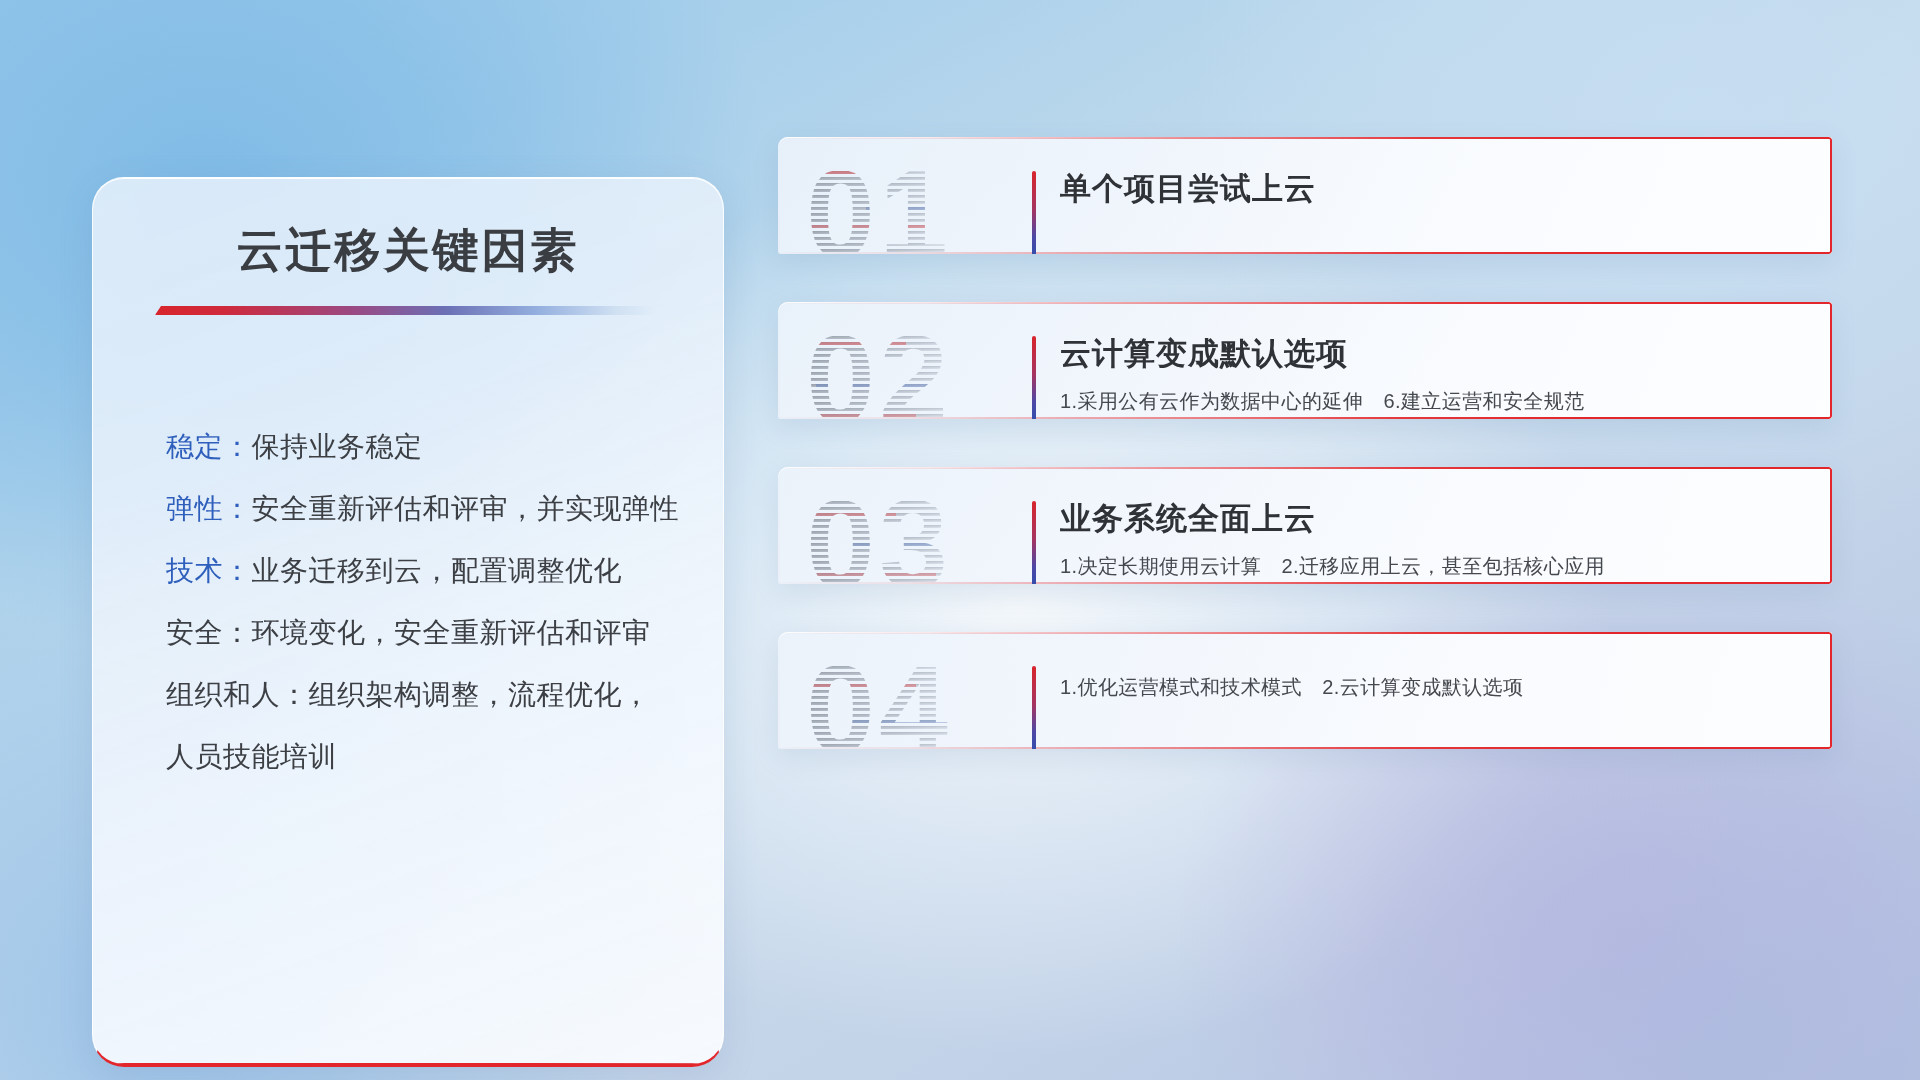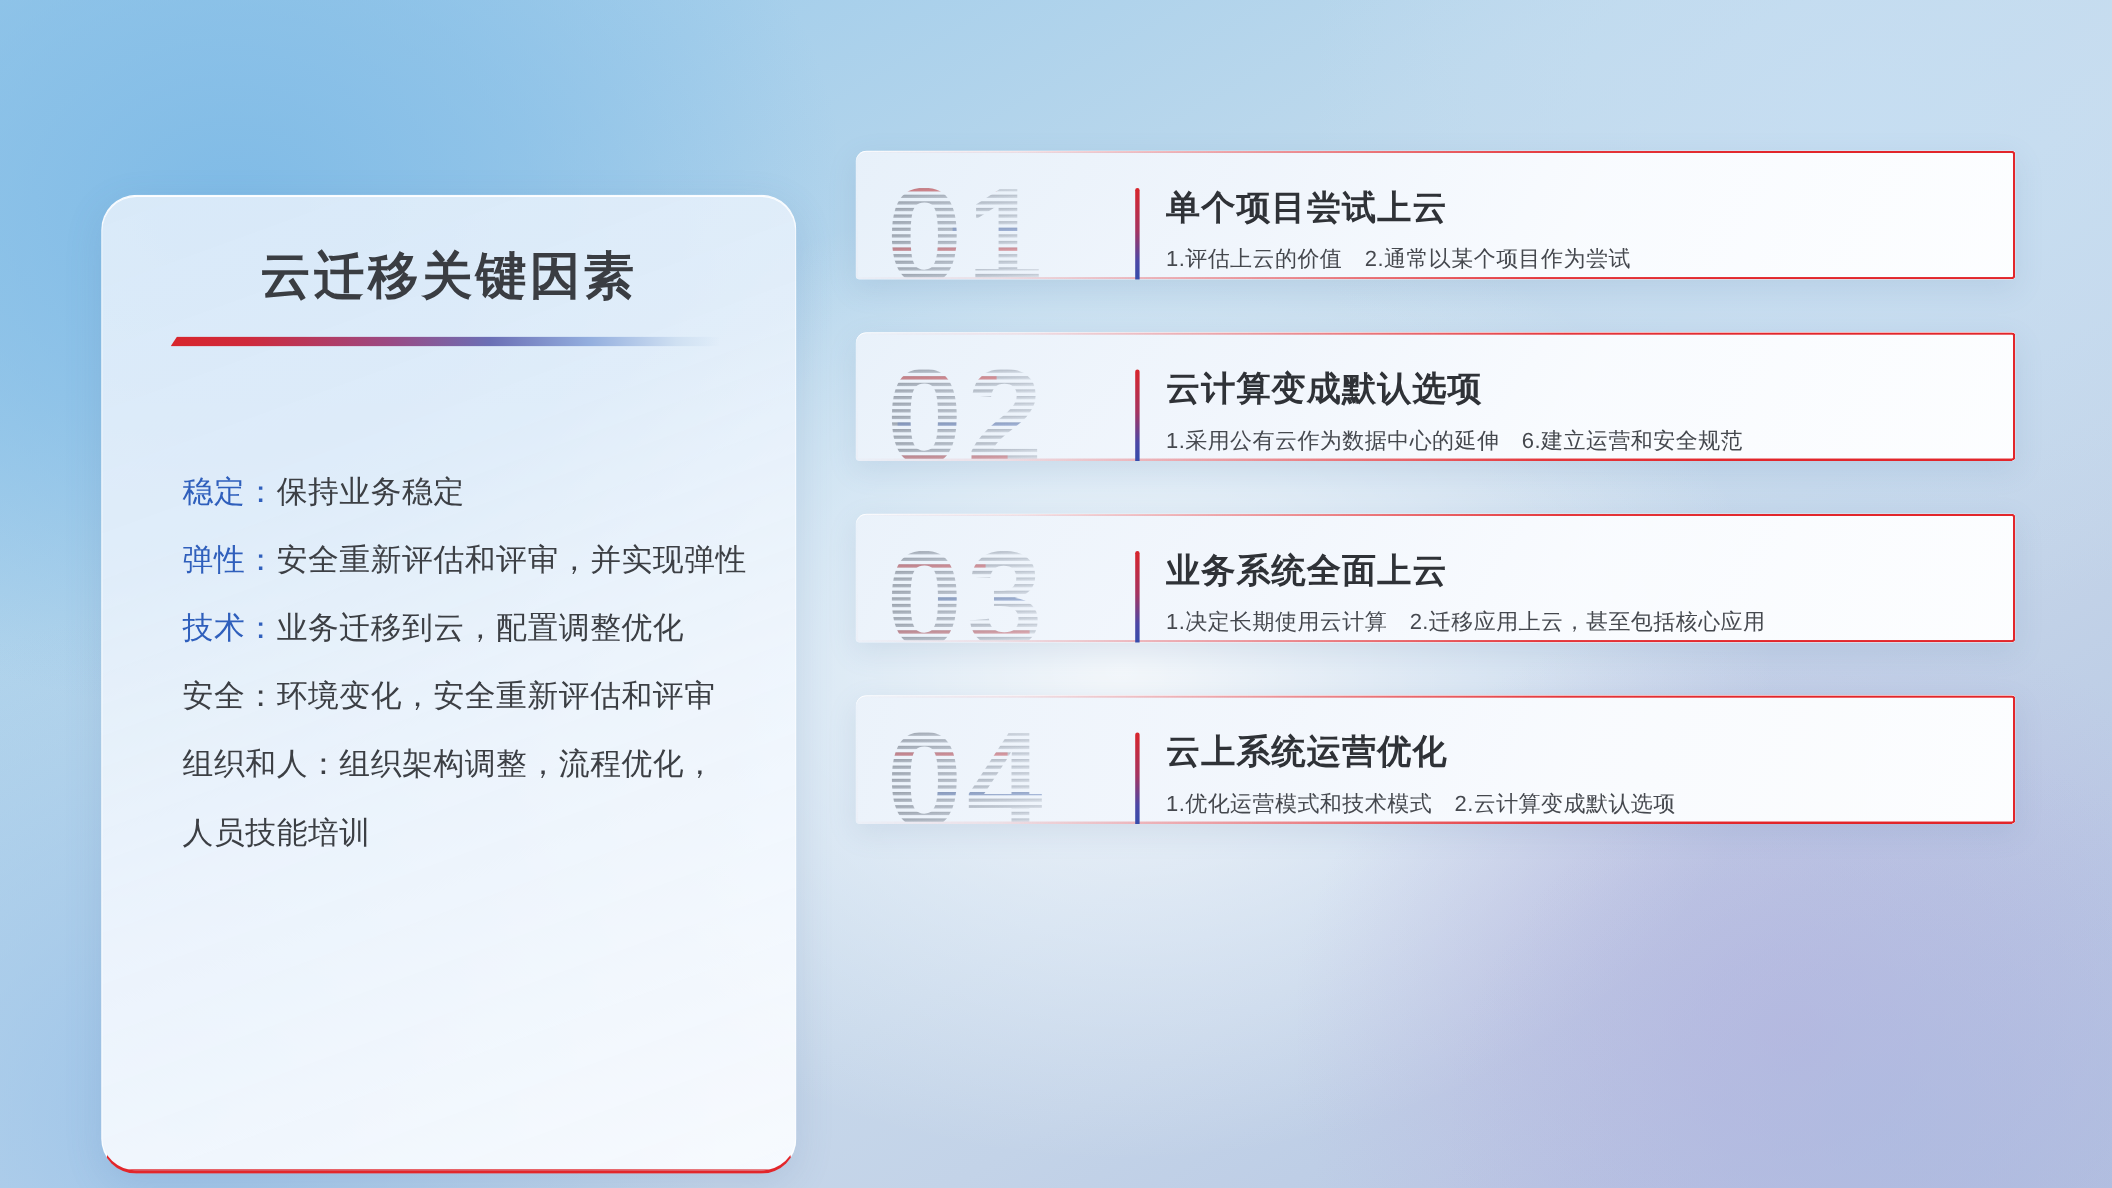--- a/index.html
+++ b/index.html
@@ -285,21 +285,20 @@
             <rect x="-20" y="18" width="120" height="3" fill="#e2555a" opacity="0.55"></rect>
             <rect x="-20" y="72" width="140" height="3" fill="#e2555a" opacity="0.45"></rect>
             <rect x="60" y="54" width="110" height="3" fill="#5878c0" opacity="0.40"></rect>
             <rect x="80" y="108" width="120" height="3" fill="#e2555a" opacity="0.35"></rect>
           </g>
         </svg>
       </div>
       <div class="card-bar"></div>
       <div class="card-text">
         <div class="card-title">单个项目尝试上云</div>
-        <div class="card-sub">1.评估上云的价值　2.通常以某个项目作为尝试</div>
       </div>
     </article>
 
     <article class="card">
       <div class="card-stroke"></div>
       <div class="card-number">
         <svg viewBox="0 0 210 128" preserveAspectRatio="none">
           <defs>
             <clipPath id="clip02">
               <text x="0" y="104" font-family="Liberation Sans, sans-serif" font-size="124" font-weight="bold" letter-spacing="4">02</text>
@@ -434,19 +433,18 @@
                 <rect x="-20" y="114" width="260" height="3"></rect>
             </g>
             <rect x="-20" y="36" width="130" height="3" fill="#e2555a" opacity="0.45"></rect>
             <rect x="30" y="72" width="130" height="3" fill="#5878c0" opacity="0.38"></rect>
             <rect x="-20" y="102" width="140" height="3" fill="#e2555a" opacity="0.35"></rect>
           </g>
         </svg>
       </div>
       <div class="card-bar"></div>
       <div class="card-text">
-        <div class="card-title">云上系统运营优化</div>
         <div class="card-sub">1.优化运营模式和技术模式　2.云计算变成默认选项</div>
       </div>
     </article>
 
   </section>
 </div>
 
 </body></html>

